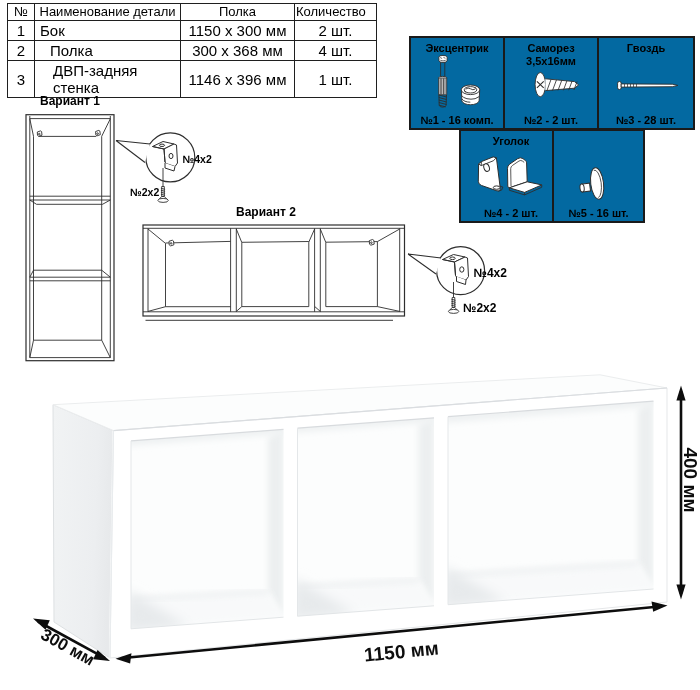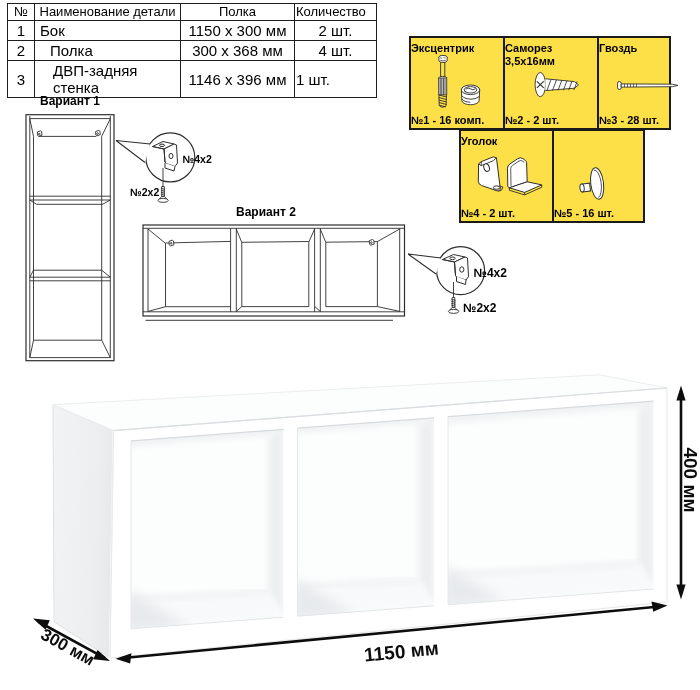--- a/index.html
+++ b/index.html
@@ -1,20 +1,20 @@
 <!DOCTYPE html>
 <html><head>
 <meta charset="utf-8">
 <style>
   html,body{margin:0;padding:0;background:#fff;}
   #page{position:relative;width:700px;height:690px;background:#fff;overflow:hidden;
         font-family:"Liberation Sans",sans-serif;color:#000;}
   table{border-collapse:collapse;}
   td{border:1px solid #1f1f1f;box-sizing:border-box;}
-  .cellbox{position:absolute;border:2px solid #1a1a1a;box-sizing:border-box;background:#fde047;}
+  .cellbox{position:absolute;border:2px solid #1a1a1a;box-sizing:border-box;text-align:center;background:#0369a1;}
   .cellbox .ttl{font-weight:bold;font-size:11px;line-height:12.5px;margin-top:4px;}
   .cellbox .lbl{position:absolute;bottom:2.5px;left:0;right:0;font-weight:bold;font-size:11px;}
 </style>
 </head>
 <body>
 <div id="page">
 
 <table style="position:absolute;left:7px;top:3px;">
   <tbody>
         <tr style="height:13px;font-size:13px;line-height:14px;">
@@ -32,36 +32,36 @@
   <tr style="height:20px;font-size:15px;">
     <td style="text-align:center;">2</td>
     <td style="padding-left:15px;">Полка</td>
     <td style="text-align:center;">300 х 368 мм</td>
     <td style="text-align:center;">4 шт.</td>
   </tr>
   <tr style="height:20px;font-size:15px;">
     <td style="text-align:center;">3</td>
     <td style="padding-left:18px;">ДВП-задняя стенка</td>
     <td style="text-align:center;">1146 х 396 мм</td>
-    <td style="">1 шт.</td>
+    <td style="text-align:center;">1 шт.</td>
   </tr>
 </tbody>
     </table>
 
 <div class="cellbox" style="left:409px;top:36px;width:96px;height:94px;">
   <div class="ttl">Эксцентрик</div>
   <div class="lbl">№1 - 16 комп.</div>
 </div>
 
 <div class="cellbox" style="left:503px;top:36px;width:96px;height:94px;">
   <div class="ttl">Саморез<br>3,5х16мм</div>
   <div class="lbl">№2 - 2 шт.</div>
 </div>
 
-<div class="cellbox" style="left:597px;top:36px;width:74px;height:94px;">
+<div class="cellbox" style="left:597px;top:36px;width:98px;height:94px;">
   <div class="ttl">Гвоздь</div>
   <div class="lbl">№3 - 28 шт.</div>
 </div>
 
 <div class="cellbox" style="left:459px;top:129px;width:104px;height:94px;">
   <div class="ttl">Уголок</div>
   <div class="lbl">№4 - 2 шт.</div>
 </div>
 
 <div class="cellbox" style="left:552px;top:129px;width:93px;height:94px;">

